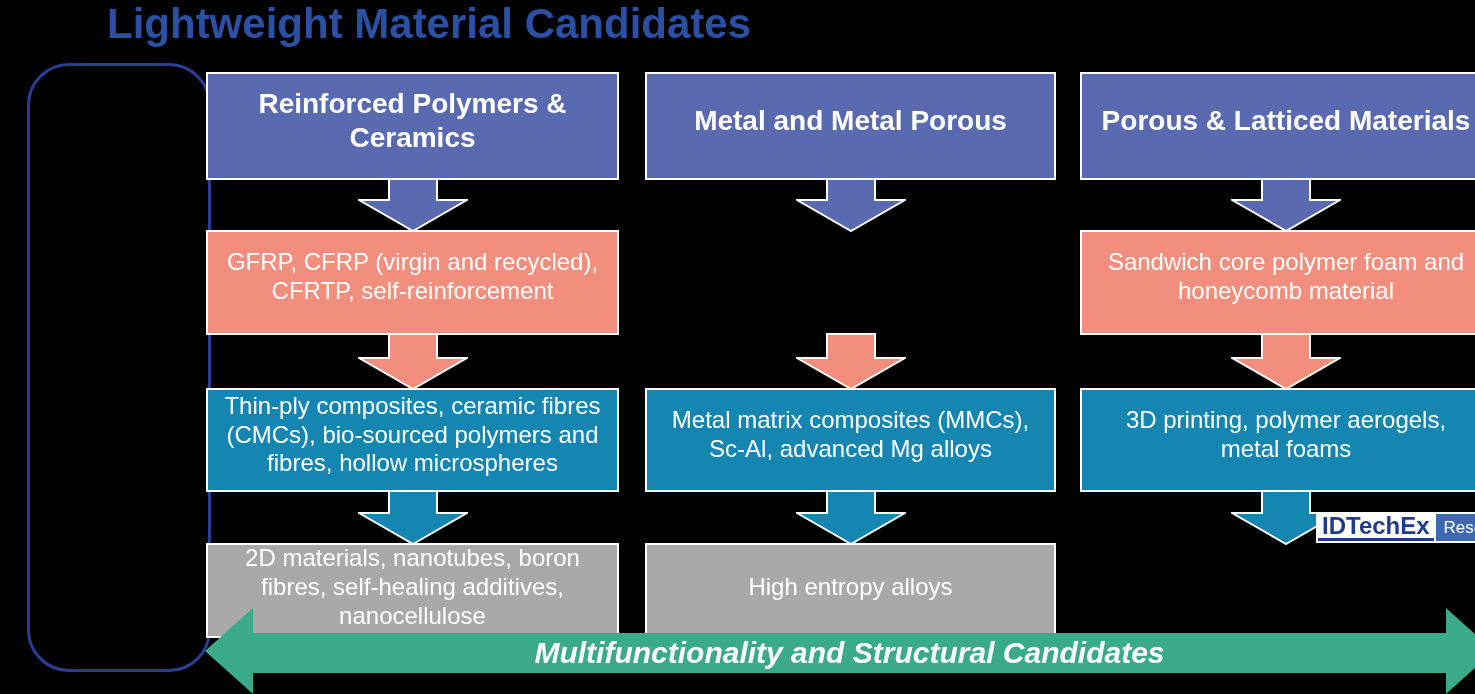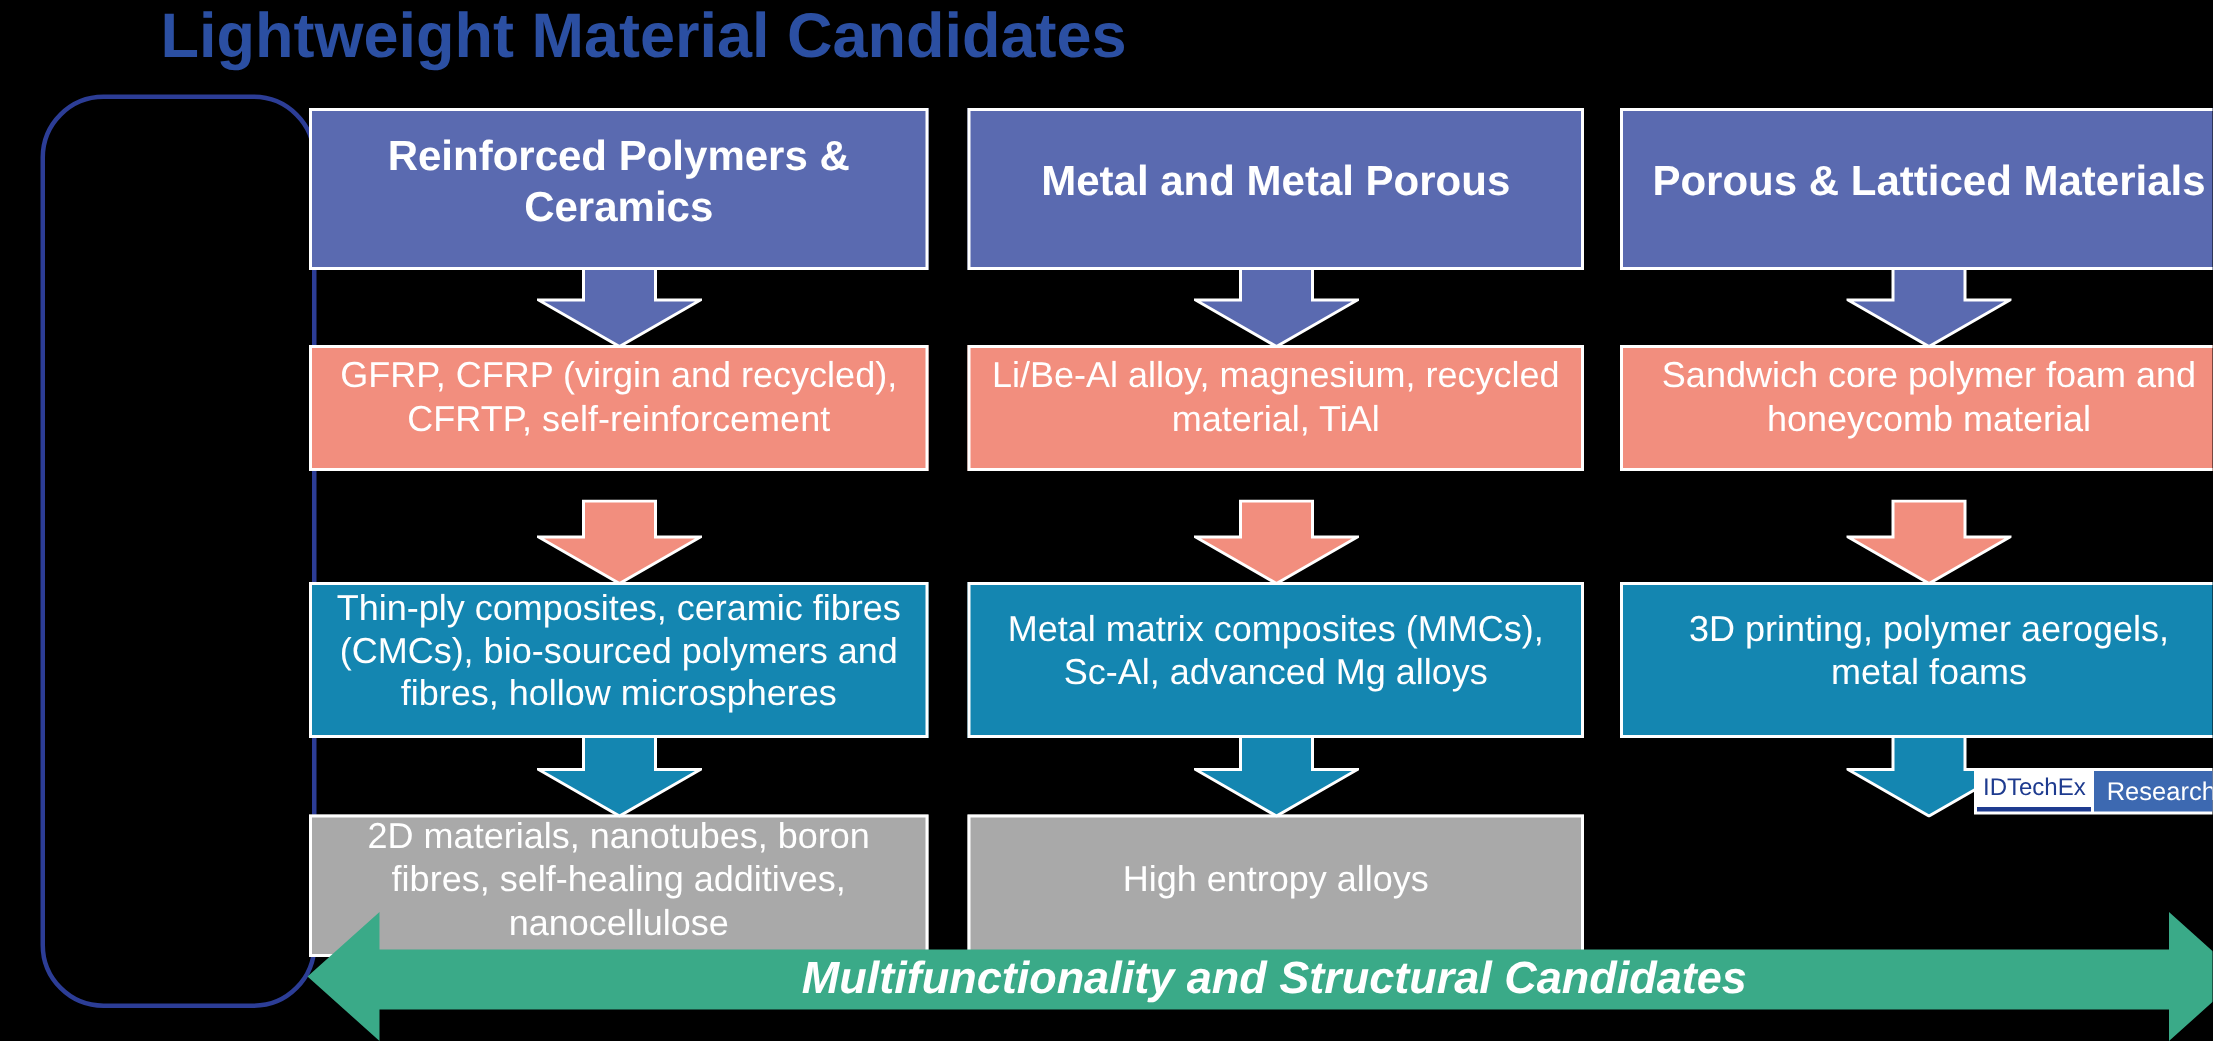--- a/index.html
+++ b/index.html
@@ -27,21 +27,21 @@
     position:absolute;left:0;width:100%;box-sizing:border-box;
     border:2px solid #fff;color:#fff;
     display:flex;align-items:center;justify-content:center;
     text-align:center;line-height:1.2;
   }
   .box-header{
     top:72px;height:108px;background:var(--header-fill,#5a6ab0);
     font-size:28px;font-weight:bold;padding:0 18px 10px 18px;
   }
   .box-t1{
-    top:230px;height:84px;background:var(--tier1-fill,#f28e7e);
+    top:230px;height:105px;background:var(--tier1-fill,#f28e7e);
     font-size:24px;padding:0 13px 12px 13px;
   }
   .box-t2{
     top:388px;height:104px;background:var(--tier2-fill,#1486b1);
     font-size:24px;padding:0 12px 10px 12px;
   }
   .box-t3{
     top:543px;height:95px;background:var(--tier3-fill,#a9a9a9);
     font-size:24px;padding:0 12px 6px 12px;
   }
@@ -59,21 +59,21 @@
     display:flex;align-items:center;justify-content:center;
     color:#fff;font-size:30px;font-weight:bold;font-style:italic;
   }
   .logo{
     position:absolute;left:1297px;top:512px;z-index:6;
     display:flex;align-items:stretch;background:#fff;padding:2px;gap:2px;height:31px;
     box-sizing:border-box;
   }
   .logo-brand{
     display:flex;align-items:center;padding:0 4px;
-    color:var(--logo-navy,#1e3b8f);font-size:16px;font-weight:normal;
+    color:var(--logo-navy,#1e3b8f);font-size:24px;font-weight:bold;
     border-bottom:3px solid var(--logo-navy,#1e3b8f);box-sizing:border-box;
   }
   .logo-tag{
     display:flex;align-items:center;padding:0 8px;
     background:var(--logo-research-fill,#3d69b1);color:#fff;font-size:17px;
   }
 </style>
 </head>
 <body>
 
@@ -97,21 +97,20 @@
         <polygon class="fill-t2" points="31,1 79,1 79,23 109,23 55,54 1,23 31,23"></polygon>
       </svg>
     <div class="box box-t3">2D materials, nanotubes, boron fibres, self-healing additives, nanocellulose</div>
   </section>
 
   <section class="col col-1">
     <div class="box box-header">Metal and Metal Porous</div>
     <svg class="arrow arrow-1" width="110" height="54" viewBox="0 0 110 54">
         <polygon class="fill-header" points="31,1 79,1 79,22 109,22 55,53 1,22 31,22"></polygon>
       </svg>
-    <div class="box box-t1">Li/Be-Al alloy, magnesium, recycled material, TiAl</div>
     <svg class="arrow arrow-2" width="110" height="57" viewBox="0 0 110 57">
         <polygon class="fill-t1" points="31,1 79,1 79,25 109,25 55,56 1,25 31,25"></polygon>
       </svg>
     <div class="box box-t2">Metal matrix composites (MMCs), Sc-Al, advanced Mg alloys</div>
     <svg class="arrow arrow-3" width="110" height="55" viewBox="0 0 110 55">
         <polygon class="fill-t2" points="31,1 79,1 79,23 109,23 55,54 1,23 31,23"></polygon>
       </svg>
     <div class="box box-t3">High entropy alloys</div>
   </section>
 

